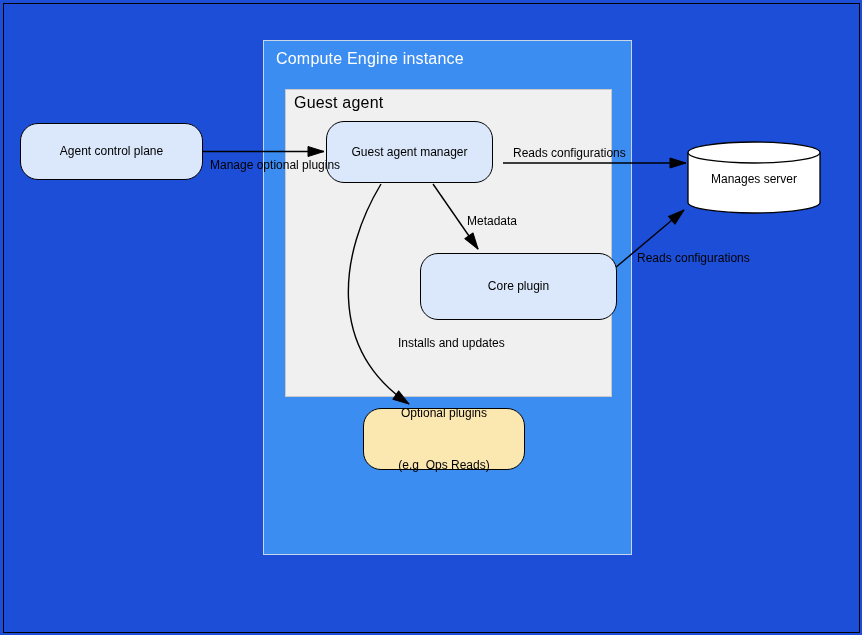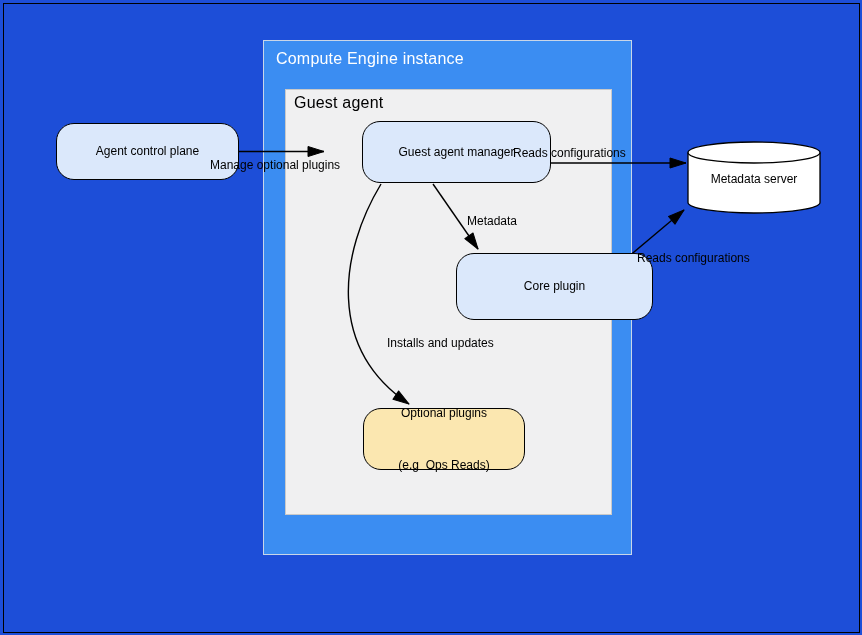--- a/index.html
+++ b/index.html
@@ -36,21 +36,21 @@
     position: absolute;
     left: 12px; top: 9px;
     font-size: 16px;
     letter-spacing: 0.2px;
     color: var(--title-text, #ffffff);
     white-space: nowrap;
   }
   .container-gray {
     position: absolute;
     left: 285px; top: 89px;
-    width: 327px; height: 426px;
+    width: 327px; height: 308px;
     background: var(--container-gray-fill, #f0f0f1);
     border: 1px solid var(--container-gray-border, #c9c9c9);
     box-sizing: border-box;
     z-index: 2;
   }
   .container-gray-title {
     position: absolute;
     left: 8px; top: 4px;
     font-size: 16px;
     letter-spacing: 0.2px;
@@ -71,25 +71,25 @@
     display: flex;
     flex-direction: column;
     align-items: center;
     justify-content: center;
     font-size: 12px;
     color: #000000;
     text-align: center;
     z-index: 4;
     line-height: 1.55;
   }
-  .node-blue { background: var(--node-blue-fill, #dbe8fb); margin-left: 36px; }
+  .node-blue { background: var(--node-blue-fill, #dbe8fb); }
   .node-yellow { background: var(--node-yellow-fill, #fbe7b0); gap: 33px; }
   .node-label-line { white-space: pre; }
   #node-agent-control-plane { left: 20px;  top: 123px; width: 183px; height: 57px; }
-  #node-guest-agent-manager { left: 326px; top: 121px; width: 189px; height: 62px; }
+  #node-guest-agent-manager { left: 326px; top: 121px; width: 167px; height: 62px; }
   #node-core-plugin         { left: 420px; top: 253px; width: 197px; height: 67px; }
   #node-optional-plugins    { left: 363px; top: 408px; width: 162px; height: 62px; }
   .cylinder-label {
     position: absolute;
     left: 688px; top: 145px;
     width: 132px; height: 68px;
     display: flex;
     align-items: center;
     justify-content: center;
     font-size: 12px;
@@ -100,21 +100,21 @@
     position: absolute;
     font-size: 12px;
     color: #000000;
     white-space: nowrap;
     z-index: 5;
   }
   #lbl-control-to-manager  { left: 210px; top: 158px; }
   #lbl-manager-to-metadata { left: 513px; top: 146px; }
   #lbl-manages             { left: 467px; top: 214px; }
   #lbl-core-to-metadata    { left: 637px; top: 251px; }
-  #lbl-installs            { left: 363px; top: 336px; padding-left: 24px; }
+  #lbl-installs            { left: 374px; top: 336px; padding-left: 24px; }
 </style>
 </head>
 <body>
 
 <div class="canvas">
 
   <div class="container-blue">
     <div class="container-blue-title">Compute Engine instance</div>
   </div>
 
@@ -156,21 +156,21 @@
   <div id="node-core-plugin" class="node node-blue">
     <div class="node-label-line">Core plugin</div>
   </div>
 
   <div id="node-optional-plugins" class="node node-yellow">
     <div class="node-label-line">Optional plugins</div>
     <div class="node-label-line">(e.g  Ops Reads)</div>
   </div>
 
   <div class="cylinder-label">
-    <span>Metadata server</span>
+    <span>Manages server</span>
   </div>
 
   <div id="lbl-control-to-manager" class="edge-label">Manage optional plugins</div>
 
   <div id="lbl-manager-to-metadata" class="edge-label">Reads configurations</div>
 
   <div id="lbl-manages" class="edge-label">Metadata</div>
 
   <div id="lbl-core-to-metadata" class="edge-label">Reads configurations</div>
 

